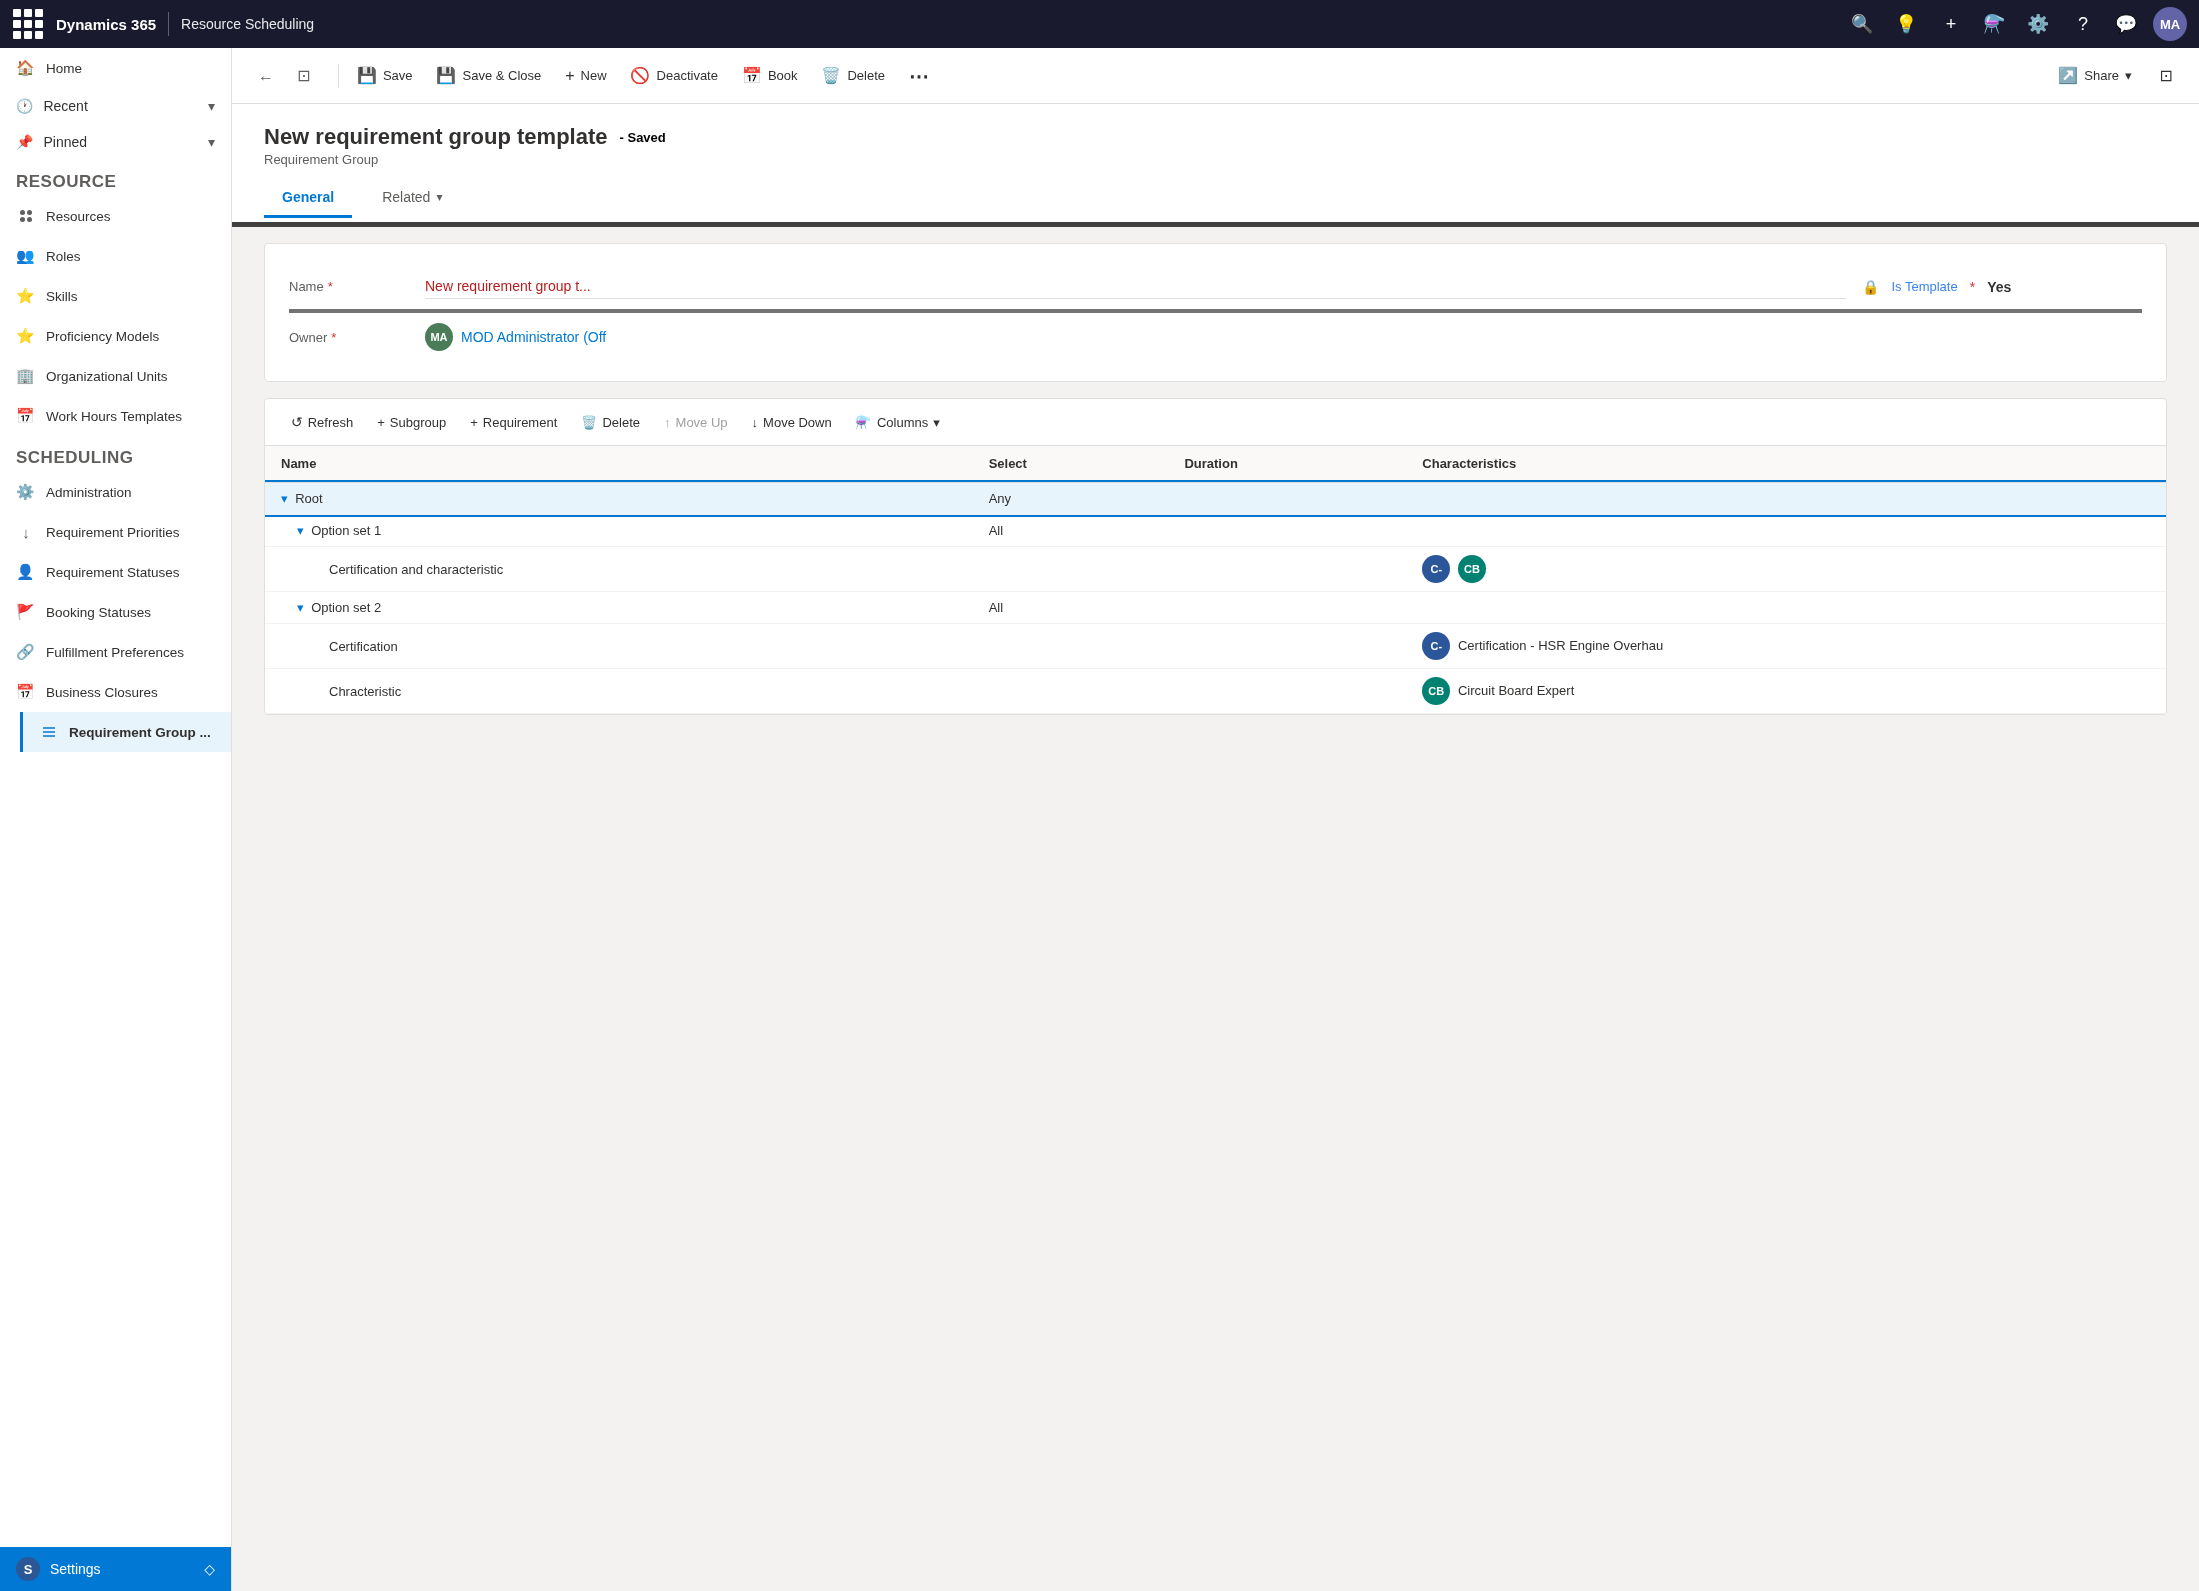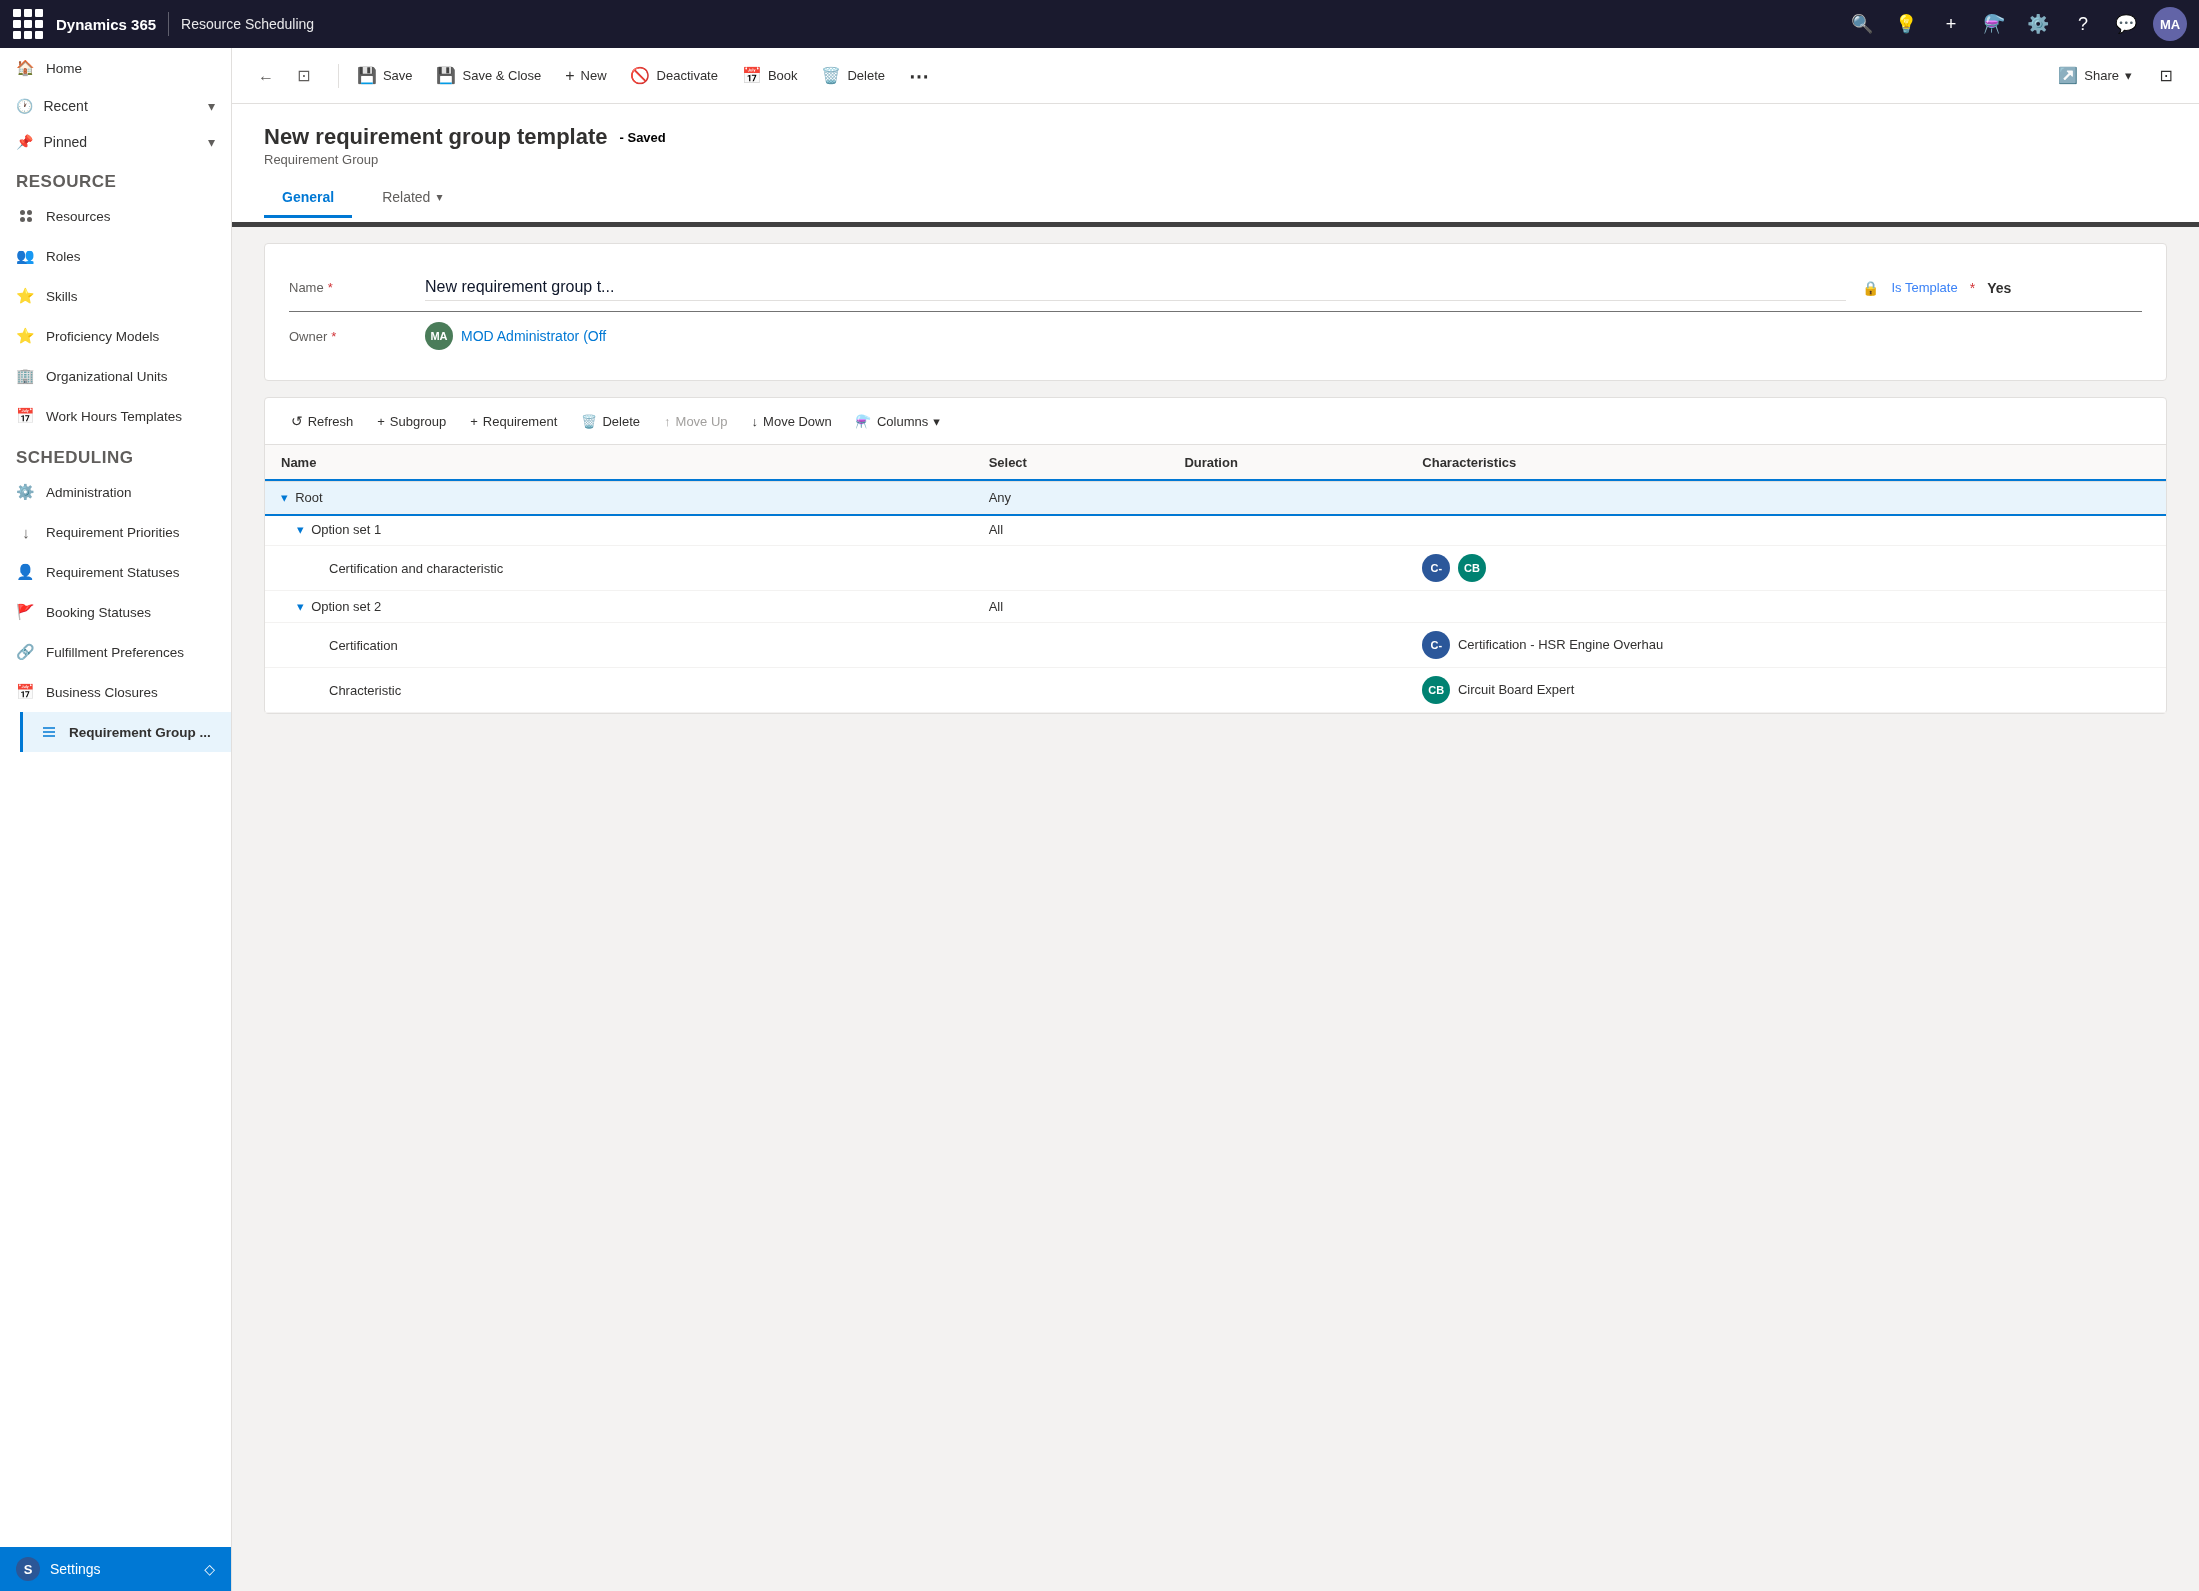--- a/index.html
+++ b/index.html
@@ -60,25 +60,25 @@
     .form-title .saved-badge { font-size: 13px; font-weight: 700; color: #000000; }
     .form-subtitle { font-size: 13px; color: #605e5c; margin-top: 2px; margin-bottom: 12px; }
     .form-tabs { display: flex; gap: 12px; margin-top: 8px; }
     .form-tab { padding: 10px 18px; cursor: pointer; font-size: 14px; color: #605e5c; border-bottom: 3px solid transparent; white-space: nowrap; display: flex; align-items: center; gap: 6px; }
     .form-tab.active { color: #0078d4; border-bottom-color: #0078d4; font-weight: 600; }
 
     
     .form-body { padding: 16px 32px; }
     .form-card { background: white; border: 1px solid #e1dfdd; border-radius: 4px; padding: 20px 24px; margin-bottom: 16px; }
     .form-row { display: flex; align-items: center; padding: 10px 0; gap: 16px; }
-    .form-row + .form-row { border-top: 1px solid #737373; }
+    .form-row + .form-row { border-top: 4px solid #737373; }
     .form-label { width: 120px; font-size: 13px; color: #605e5c; flex-shrink: 0; display: flex; align-items: center; gap: 4px; }
     .required-star { color: #d13438; }
     .form-value { font-size: 14px; color: #323130; flex: 1; }
-    .form-value input { border: none; outline: none; font-size: 16px; color: #0f172a; width: 100%; padding: 4px 0; border-bottom: 1px solid #e1dfdd; }
+    .form-value input { border: none; outline: none; font-size: 14px; color: #b91c1c; width: 100%; padding: 4px 0; border-bottom: 1px solid #e1dfdd; }
     .form-right { display: flex; align-items: center; gap: 12px; margin-left: auto; min-width: 280px; }
     .form-right-label { font-size: 13px; color: #3b82f6; display: flex; align-items: center; gap: 6px; }
     .form-right-value { font-size: 14px; font-weight: 600; color: #323130; }
     .owner-avatar { width: 28px; height: 28px; border-radius: 50%; background: #4a7c59; color: white; display: flex; align-items: center; justify-content: center; font-size: 11px; font-weight: 600; }
     .owner-link { color: #0078d4; cursor: pointer; text-decoration: none; }
     .lock-icon { font-size: 14px; color: #605e5c; }
 
     
     .grid-card { background: white; border: 1px solid #e1dfdd; border-radius: 4px; margin-bottom: 16px; }
     .grid-toolbar { display: flex; align-items: center; gap: 4px; padding: 10px 16px; border-bottom: 1px solid #e1dfdd; }

